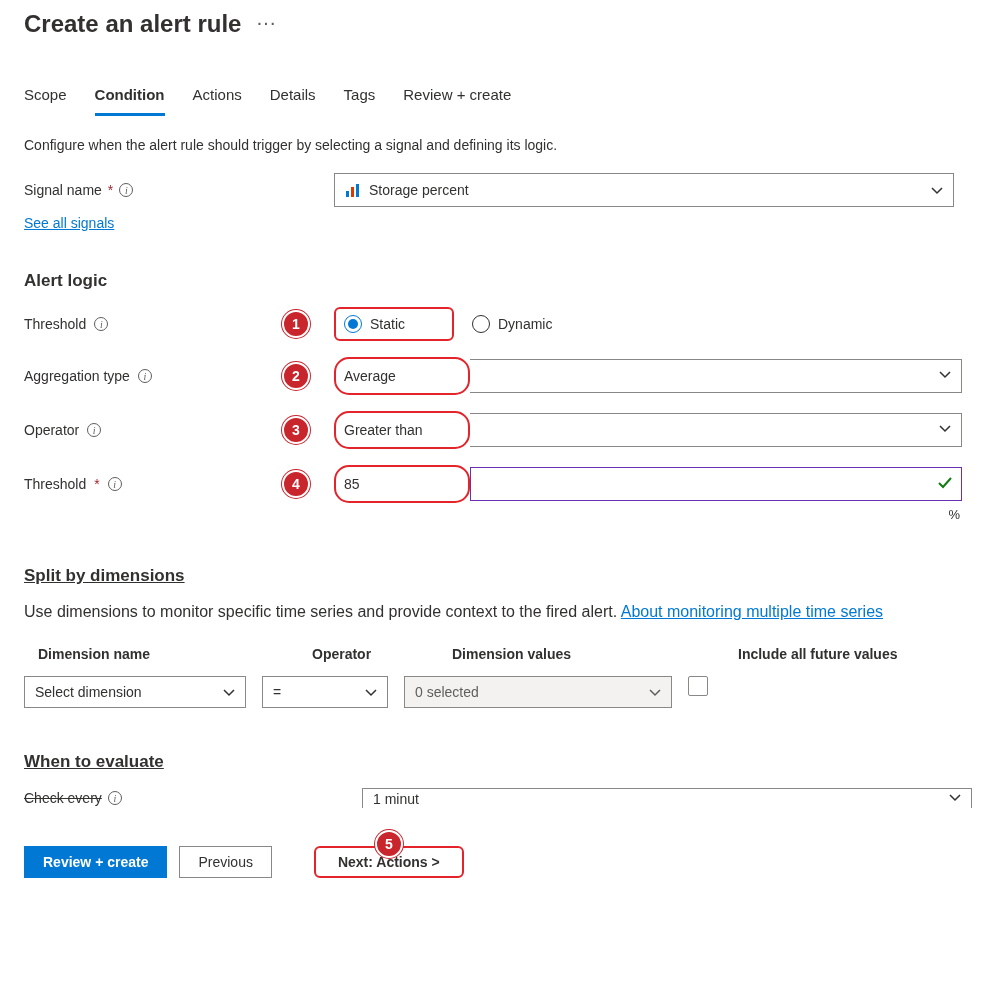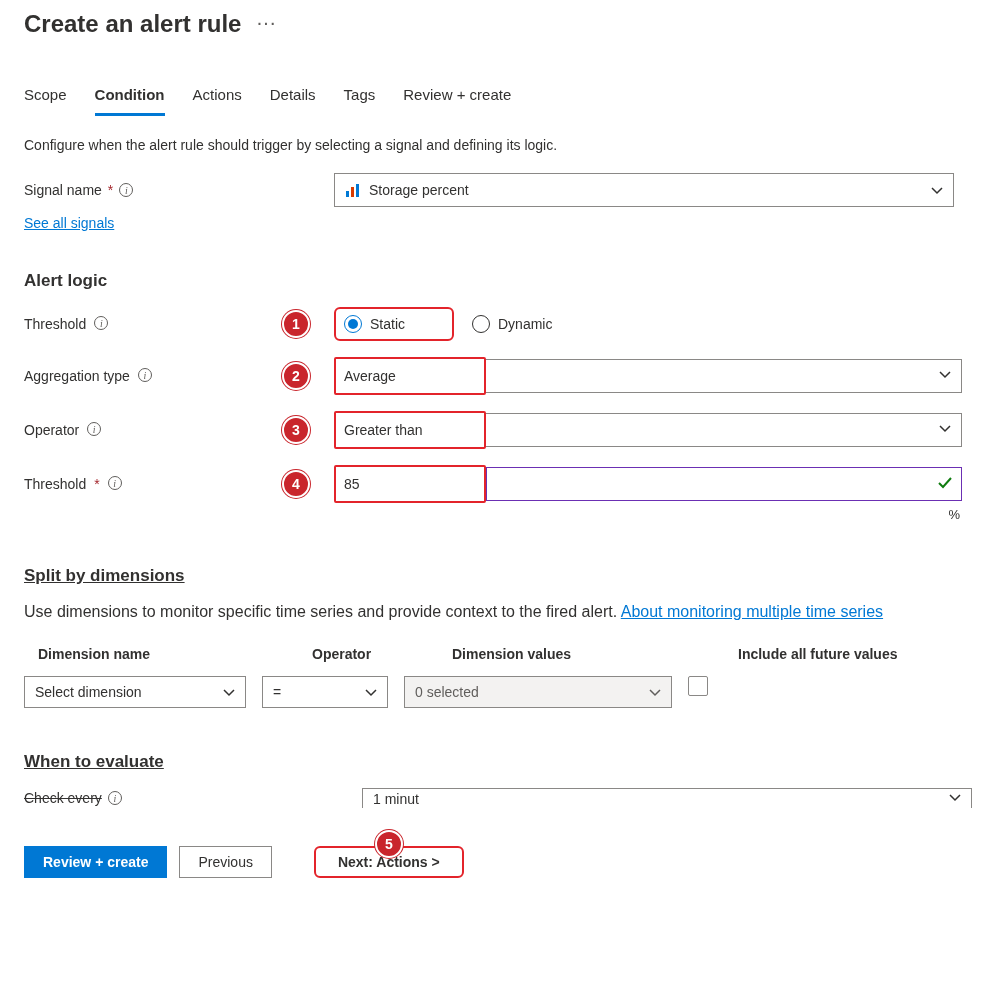--- a/index.html
+++ b/index.html
@@ -49,33 +49,33 @@
   .radio.checked::after {
     content:""; width:10px; height:10px; background:#0078d4; border-radius:50%;
   }
   .radio.checked { border-color:#0078d4; }
   .hl-box {
     border:2.5px solid #e3242b; border-radius:6px; padding:3px 8px;
     display:inline-flex; align-items:center; min-width:120px; height:34px;
     position:relative; background:#fff;
   }
   .hl-select {
-    border:2.5px solid #e3242b; border-radius:2px; height:38px; width:152px;
+    border:2.5px solid #e3242b; border-radius:15px; height:38px; width:136px;
     display:flex; align-items:center; padding:0 8px; position:relative; background:#fff;
   }
   .callout-num {
     width:28px; height:28px; border-radius:50%; background:#c9252c;
     border:2px solid #fff; color:#fff; font-weight:700; font-size:14px;
     display:flex; align-items:center; justify-content:center;
     box-shadow: 0 0 0 1px #c9252c;
     margin-right:14px;
   }
   .callout-col { width:52px; display:flex; justify-content:flex-start; }
   .logic-row { display:flex; align-items:center; margin-top:16px; }
-  .logic-label { width:258px; display:flex; gap:8px; }
+  .logic-label { width:258px; display:flex; align-items:center; gap:8px; }
   .rest-select {
     border:1px solid #8a8886; border-left:none; height:34px;
     flex:1; max-width:500px; display:flex; align-items:center;
     padding:0 10px; position:relative;
   }
   .rest-select .chevron { position:absolute; right:10px; }
   .input-valid {
     border:1px solid #6b2fb3; height:34px; flex:1; max-width:502px;
     display:flex; align-items:center; padding:0 10px; position:relative;
   }

